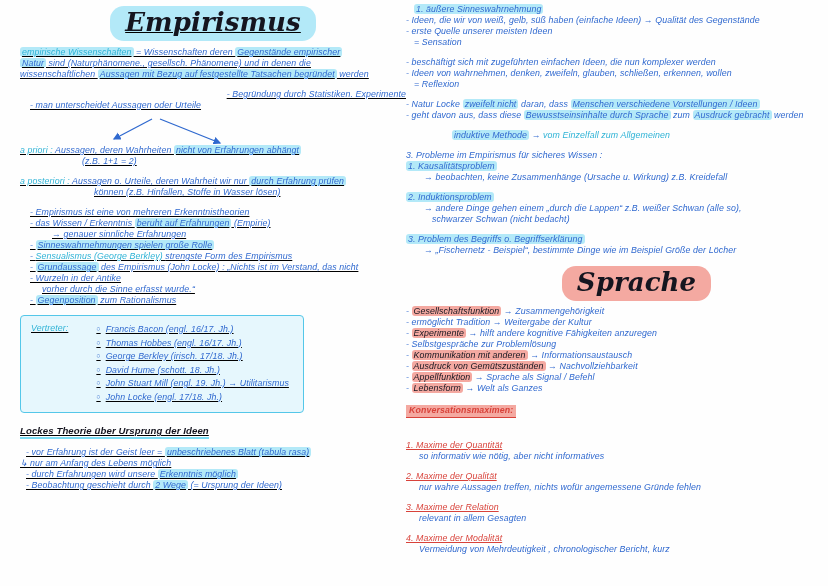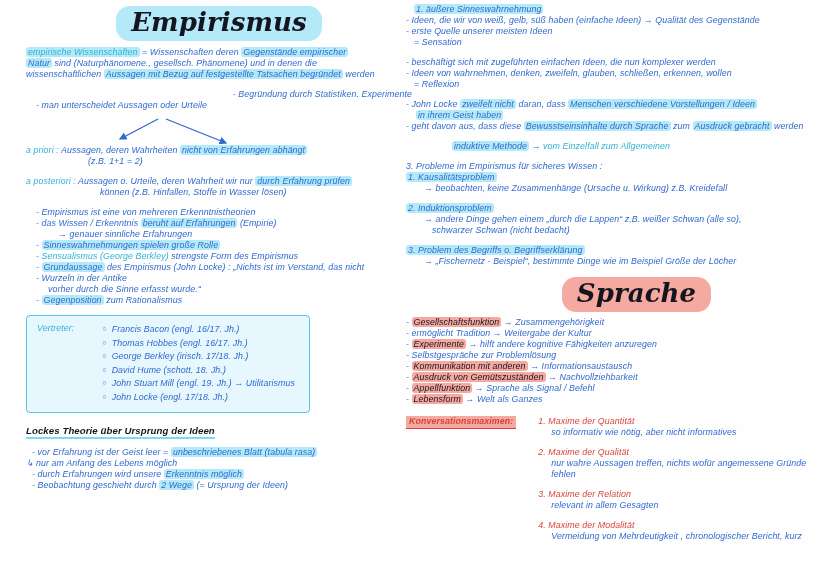--- a/index.html
+++ b/index.html
@@ -1,20 +1,20 @@
 <!DOCTYPE html>
 <html style="--ink-b: #3069cf; --ink-t: #2fb3d6; --ink-k: #15151f; --ink-r: #d8423a; --hl-c: #b3e9f8; --hl-p: #f4a9a1; --box-bg: #e6f7fd; --box-bd: #54c7e9; --ul-c: #7bdbf3;"><head>
 <meta charset="utf-8">
 <style>
   html,body{margin:0;padding:0;}
   body{width:828px;height:586px;background:#fff;}
   .page{position:relative;width:828px;height:586px;background:#fefefe;overflow:hidden;
         font:italic 8.8px/11px "Liberation Sans", sans-serif;letter-spacing:.1px;}
   .col{position:absolute;top:6px;}
-  #left-col{left:26px;width:386px;}
+  #left-col{left:20px;width:386px;text-decoration:underline;}
   #right-col{left:406px;width:416px;top:4px;}
 
   .block{margin-bottom:9px;}
   .line{min-height:10px;}
   .s-b{color:var(--ink-b,#3069cf);}
   .s-t{color:var(--ink-t,#2fb3d6);}
   .s-k{color:var(--ink-k,#15151f);}
   .s-hlc{background:var(--hl-c,#b3e9f8);border-radius:3px;padding:0 2px;
          -webkit-box-decoration-break:clone;box-decoration-break:clone;}
   .s-hlp{background:var(--hl-p,#f4a9a1);border-radius:3px;padding:0 2px;
@@ -35,26 +35,26 @@
         padding:7px 14px 8px 10px;width:max-content;max-width:100%;margin:4px 0 12px;}
   .box-label{color:var(--ink-t,#2fb3d6);}
   .box-item{color:var(--ink-b,#3069cf);line-height:12.5px;}
   .box-item::before{content:"○";margin-right:5px;font-size:7px;position:relative;top:-1px;}
 
   .sub-heading{margin:2px 0 10px;}
   .sub-heading-text{font:italic bold 9.6px/12px "Liberation Sans", sans-serif;
             color:var(--ink-k,#15151f);border-bottom:2px solid var(--ul-c,#7bdbf3);
             padding-bottom:1px;}
 
-  .maximen{display:flex;gap:22px;margin-top:11px;}
+  .maximen{display:flex;gap:22px;margin-top:11px;flex-direction:column;}
   .max-label{flex:0 0 auto;align-self:flex-start;color:var(--ink-r,#d8423a);
              background:var(--hl-p,#f4a9a1);padding:0 3px 1px;
              border-bottom:1.6px solid var(--ink-r,#d8423a);font-weight:bold;}
   .max-item{margin-bottom:9px;}
-  .max-head{color:var(--ink-r,#d8423a);}
+  .max-head{color:var(--ink-r,#d8423a);text-decoration:underline;}
   .max-body{color:var(--ink-b,#3069cf);padding-left:13px;}
 </style>
 </head>
 <body>
 
 <div class="page">
   <div id="left-col" class="col" aria-label="Empirismus">
       <div class="note-title v-cyan"><span class="title-hl">Empirismus</span></div>
       <div class="block">
         <div class="line"><span class="s-t s-hlc">empirische Wissenschaften</span><span class="s-b"> = Wissenschaften deren </span><span class="s-b s-hlc">Gegenstände empirischer</span></div>
@@ -118,22 +118,21 @@
         <div class="line"><span class="s-b">- Ideen, die wir von weiß, gelb, süß haben (einfache Ideen) → Qualität des Gegenstände</span></div>
         <div class="line"><span class="s-b">- erste Quelle unserer meisten Ideen</span></div>
         <div class="line" style="padding-left: 8px;"><span class="s-b">= Sensation</span></div>
       </div>
       <div class="block">
         <div class="line"><span class="s-b">- beschäftigt sich mit zugeführten einfachen Ideen, die nun komplexer werden</span></div>
         <div class="line"><span class="s-b">- Ideen von wahrnehmen, denken, zweifeln, glauben, schließen, erkennen, wollen</span></div>
         <div class="line" style="padding-left: 8px;"><span class="s-b">= Reflexion</span></div>
       </div>
       <div class="block">
-        <div class="line"><span class="s-b">- John Locke </span><span class="s-b s-hlc">zweifelt nicht</span><span class="s-b"> daran, dass </span><span class="s-b s-hlc">Menschen verschiedene Vorstellungen / Ideen</span></div>
-        <div class="line" style="padding-left: 10px;"><span class="s-b s-hlc">in ihrem Geist haben</span></div>
+        <div class="line"><span class="s-b">- Natur Locke </span><span class="s-b s-hlc">zweifelt nicht</span><span class="s-b"> daran, dass </span><span class="s-b s-hlc">Menschen verschiedene Vorstellungen / Ideen</span></div>
         <div class="line"><span class="s-b">- geht davon aus, dass diese </span><span class="s-b s-hlc">Bewusstseinsinhalte durch Sprache</span><span class="s-b"> zum </span><span class="s-b s-hlc">Ausdruck gebracht</span><span class="s-b"> werden</span></div>
       </div>
       <div class="block">
         <div class="line" style="padding-left: 46px;"><span class="s-b s-hlc">induktive Methode</span><span class="s-b">  →  </span><span class="s-t">vom Einzelfall zum Allgemeinen</span></div>
       </div>
       <div class="block">
         <div class="line"><span class="s-b">3. Probleme im Empirismus für sicheres Wissen :</span></div>
         <div class="line"><span class="s-b s-hlc">1. Kausalitätsproblem</span></div>
         <div class="line" style="padding-left: 18px;"><span class="s-b">→ beobachten, keine Zusammenhänge (Ursache u. Wirkung) z.B. Kreidefall</span></div>
       </div>

